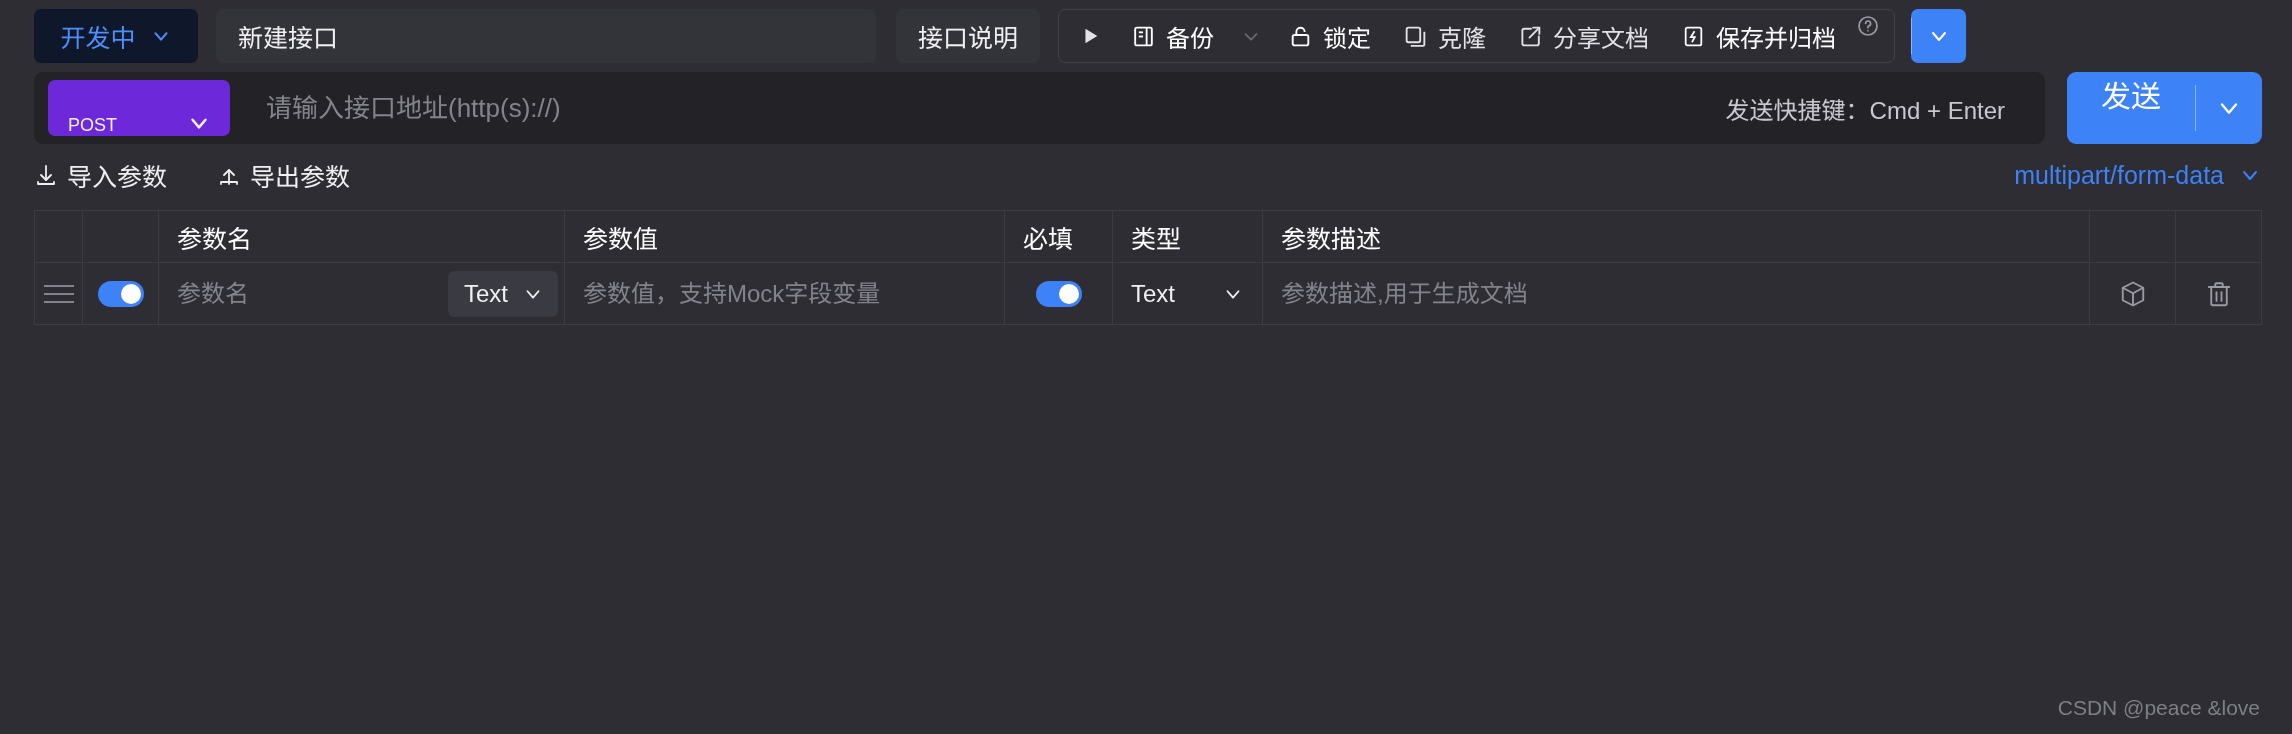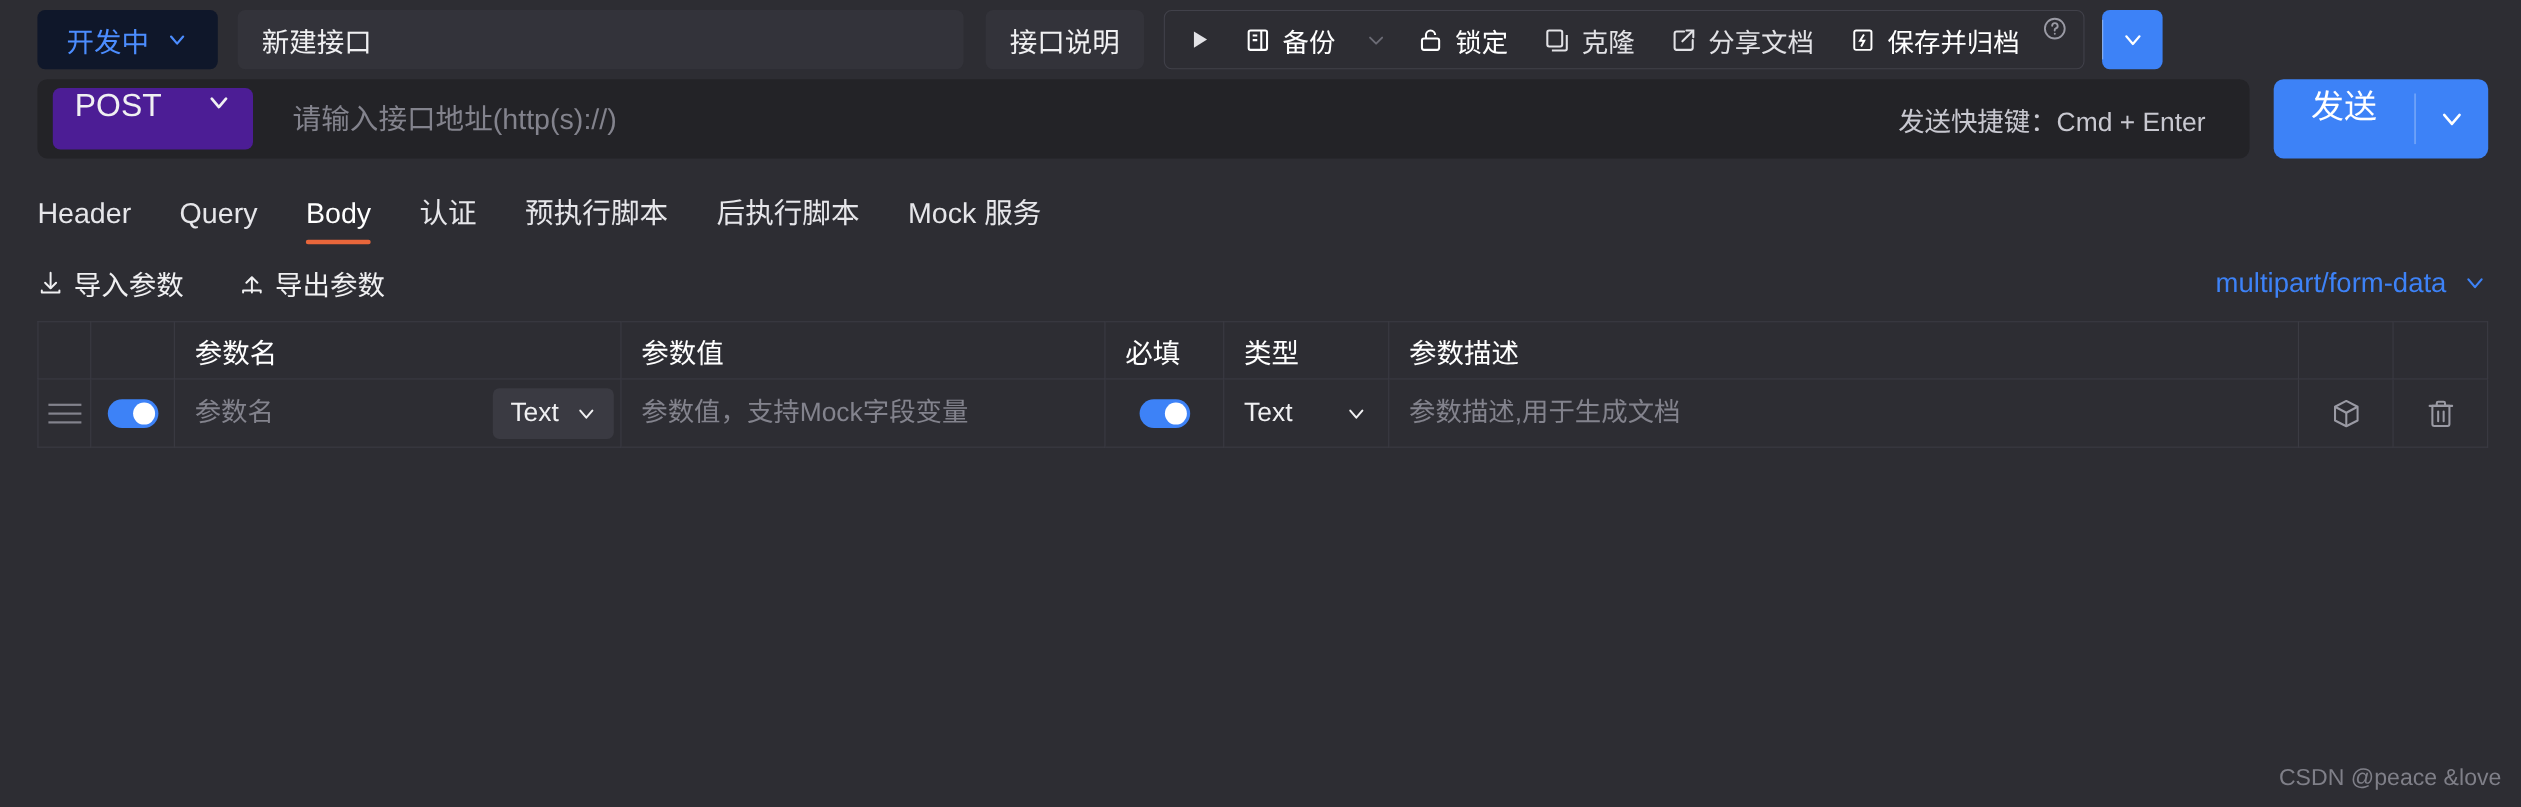--- a/index.html
+++ b/index.html
@@ -163,29 +163,29 @@
     align-items: center;
     flex: 1;
     height: 72px;
     background: #232327;
     border-radius: 9px;
     padding: 0 12px 0 14px;
     min-width: 0;
   }
   .method-select {
     display: flex;
-    align-items: flex-start;
+    align-items: flex-end;
     justify-content: space-between;
     width: 182px;
     height: 56px;
     padding: 0 18px 0 20px;
-    background: #4c1d95;
+    background: #6d28d9;
     border-radius: 7px;
     color: #f0f0f2;
-    font-size: 29px;
+    font-size: 18px;
     cursor: pointer;
     flex: none;
   }
   .url-input {
     flex: 1;
     height: 56px;
     background: transparent;
     border: none;
     outline: none;
     color: #f0f0f2;
@@ -372,21 +372,21 @@
     color: #f0f0f2; font-size: 24px; cursor: pointer;
   }
 
   .icon-cell {
     display: flex; align-items: center; justify-content: center;
     width: 100%; height: 100%; color: #9a9aa4; cursor: pointer;
   }
 
   .watermark {
     position: absolute;
-    right: 18px;
+    right: 32px;
     bottom: 14px;
     color: #7f7f88;
     font-size: 21px;
   }
 
   svg { display: block; }
 </style>
 </head>
 <body>
 
@@ -531,29 +531,20 @@
           <span>
             <svg width="28" height="28" viewBox="0 0 24 24" fill="none" stroke="currentColor" stroke-width="2" stroke-linecap="round" stroke-linejoin="round">
                 <polyline points="6 9 12 16 18 9"></polyline>
               </svg>
           </span>
         </div>
       </div>
     </div>
   </div>
 
-  <div class="tabs">
-    <div class="tab"><span>Header</span></div>
-    <div class="tab"><span>Query</span></div>
-    <div class="tab active"><span>Body</span></div>
-    <div class="tab"><span>认证</span></div>
-    <div class="tab"><span>预执行脚本</span></div>
-    <div class="tab"><span>后执行脚本</span></div>
-    <div class="tab"><span>Mock 服务</span></div>
-  </div>
 
   <div class="param-actions">
 
     <div class="link-btn">
       <span>
         <svg width="24" height="24" viewBox="0 0 24 24" fill="none" stroke="currentColor" stroke-width="1.8" stroke-linecap="round" stroke-linejoin="round">
             <polyline points="4 19 4 21 20 21 20 19"></polyline>
             <line x1="12" y1="3" x2="12" y2="16.5"></line>
             <polyline points="7 12 12 17 17 12"></polyline>
           </svg>

